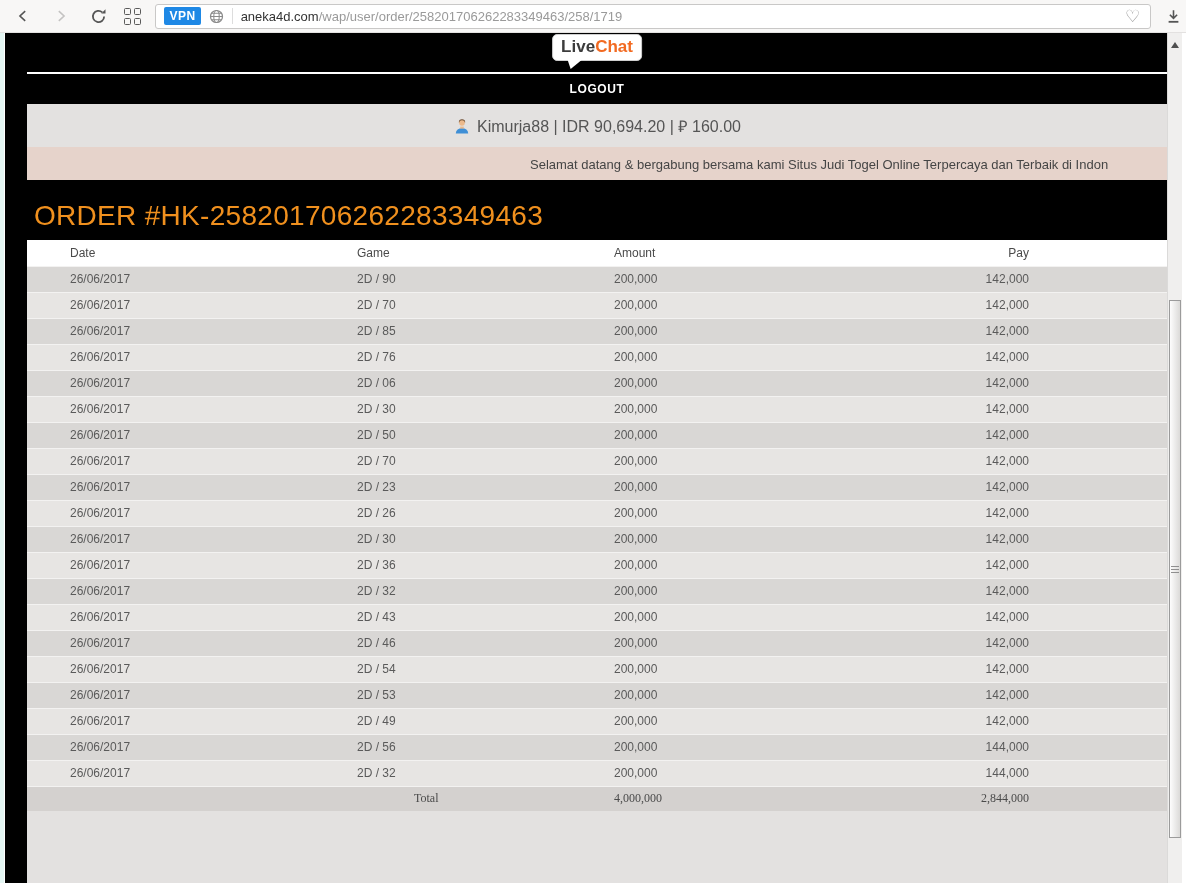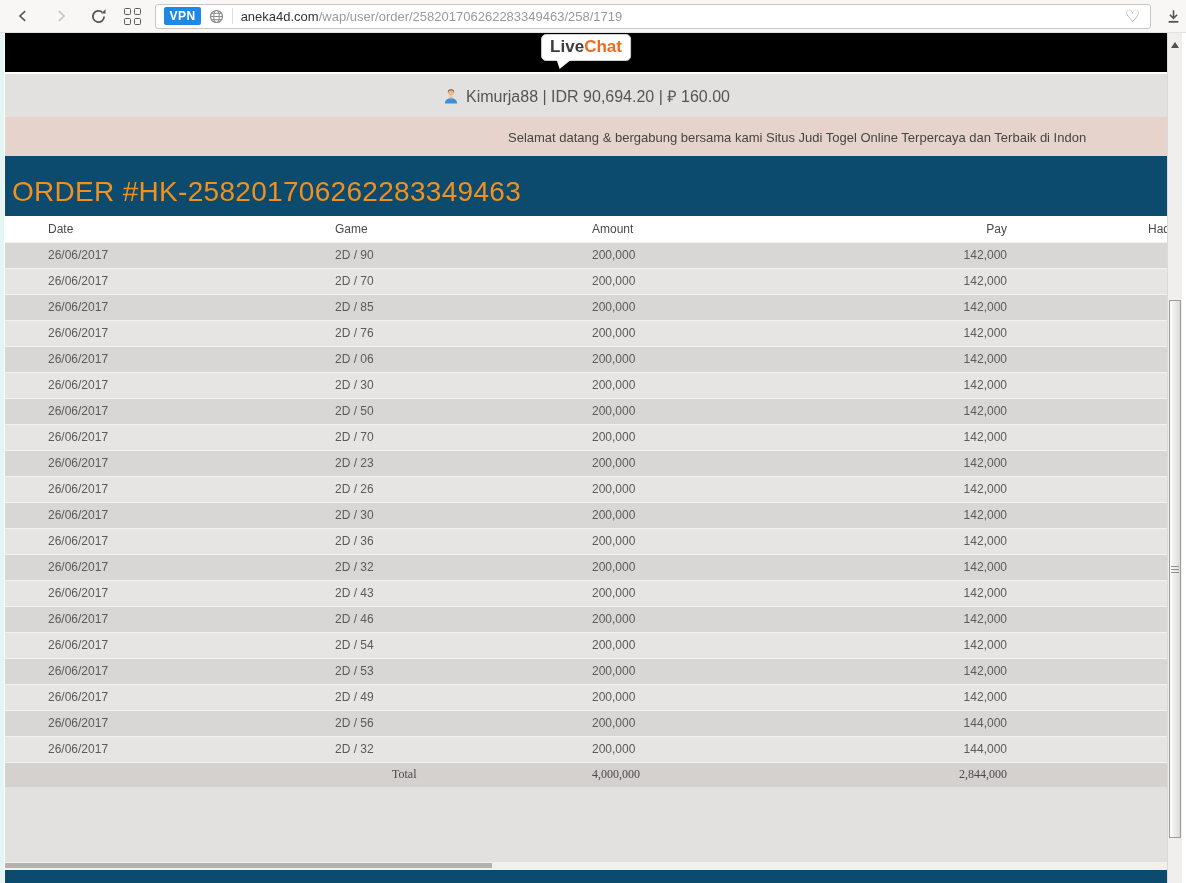--- a/index.html
+++ b/index.html
@@ -31,42 +31,42 @@
                letter-spacing:.5px; padding:2px 5px; border-radius:2px; cursor:pointer; }
   .globe { margin-left:8px; display:flex; }
   .url-sep { width:1px; height:16px; background:#ddd; margin:0 8px; }
   .url-text { font-size:13px; color:#9a9a9a; white-space:nowrap; overflow:hidden; flex:1; }
   .url-domain { color:#333; }
   .heart { font-size:17px; color:#9a9a9a; line-height:1; cursor:pointer; padding:0 2px; }
   .tb-download { margin-left:9px; }
 
   
   .viewport { position:absolute; left:5px; top:33px; width:1162px; height:850px;
-              background:#0c4a6e; overflow:hidden; }
+              background:#000000; overflow:hidden;padding-left:22px; }
 
   .bar-black1 { height:39px; background:#000; position:relative; }
   .bar-sep    { height:2px; background:#fff; }
   .bar-logout { height:30px; background:#000; display:flex; align-items:center; justify-content:center;
                 color:#fff; font-size:12px; font-weight:600; letter-spacing:.6px; cursor:pointer; }
 
   
   .livechat { position:absolute; left:50%; top:1px; transform:translateX(-50%); cursor:pointer; }
   .lc-bubble { background:#fff; border:1px solid #cfcfcf; border-radius:5px; padding:2px 8px 3px;
                font-size:17px; font-weight:bold; box-shadow:0 1px 2px rgba(0,0,0,.35); }
   .lc-live { color:#3c3c3c; }
   .lc-chat { color:#f26a21; }
   .lc-tail { width:0; height:0; margin-left:12px; margin-top:-1px;
              border:7px solid transparent; border-top:9px solid #fff;
              transform:skewX(-24deg); }
 
   .bar-user { height:43px; background:#e3e1e0; display:flex; align-items:center; justify-content:center;
               color:#555; font-size:16px; }
   .avatar { margin-right:6px; display:flex; }
 
-  .bar-welcome { height:39px; background:#e6d3cb; position:relative; overflow:hidden; }
+  .bar-welcome { height:33px; background:#e6d3cb; position:relative; overflow:hidden; }
   .welcome-text { position:absolute; left:503px; top:50%; transform:translateY(-50%);
                   white-space:nowrap; font-size:13px; color:#454545; }
 
   .page-title { padding:20px 0 8px 7px; font-size:28px; color:#f0901e; letter-spacing:.3px; }
 
   
   table.order { border-collapse:collapse; table-layout:fixed; width:1307px; font-size:12px; }
   col.w-date   { width:287px; } col.w-game { width:300px; } col.w-amount { width:290px; }
   col.w-pay    { width:130px; } col.w-hadiah { width:300px; }
   table.order th { font-weight:normal; color:#4a4a4a; height:26px; background:#fff; }
@@ -155,20 +155,21 @@
 
   <div class="viewport">
 
     <div class="bar-black1">
       <div class="livechat">
         <div class="lc-bubble"><span class="lc-live">Live</span><span class="lc-chat">Chat</span></div>
         <div class="lc-tail"></div>
       </div>
     </div>
     <div class="bar-sep"></div>
+    <div class="bar-logout">LOGOUT</div>
 
     <div class="bar-user">
       <span class="avatar">
         <svg width="18" height="18" viewBox="0 0 18 18">
             <path d="M9 2.2 a3.2 3.2 0 0 1 3.2 3.2 l-6.4 0 a3.2 3.2 0 0 1 3.2-3.2z" fill="#6b4a2e"></path>
             <circle cx="9" cy="6" r="2.8" fill="#ecb98b"></circle>
             <path d="M2.8 16.5 a6.2 5.6 0 0 1 12.4 0 z" fill="#3f8fd6"></path>
             <path d="M7.2 9.6 h3.6 v2 h-3.6 z" fill="#ecb98b"></path>
           </svg>
       </span>

